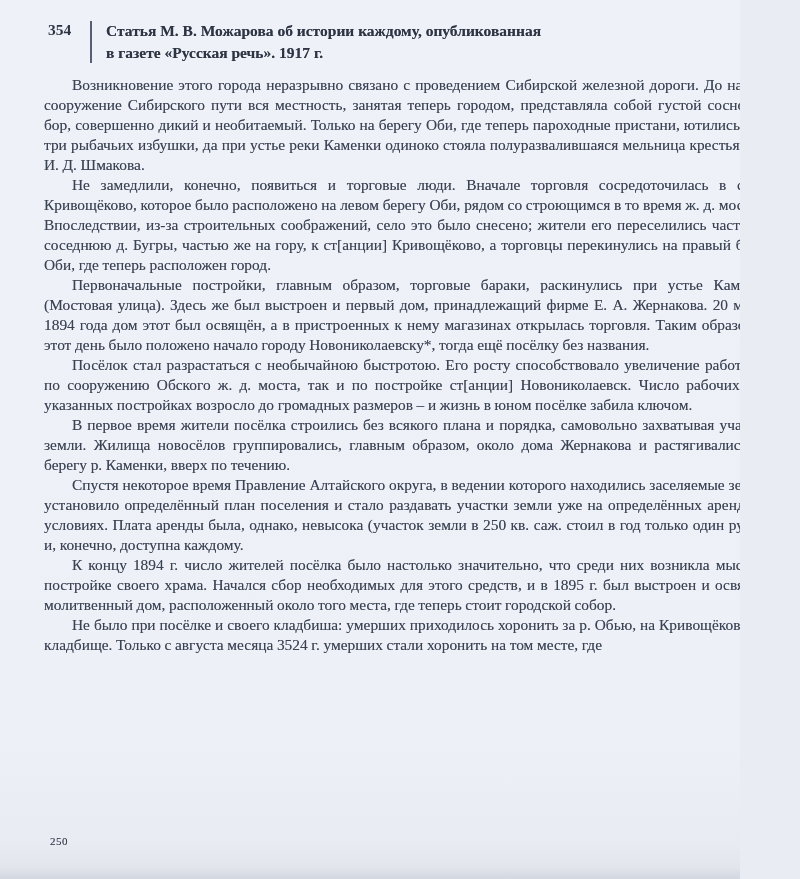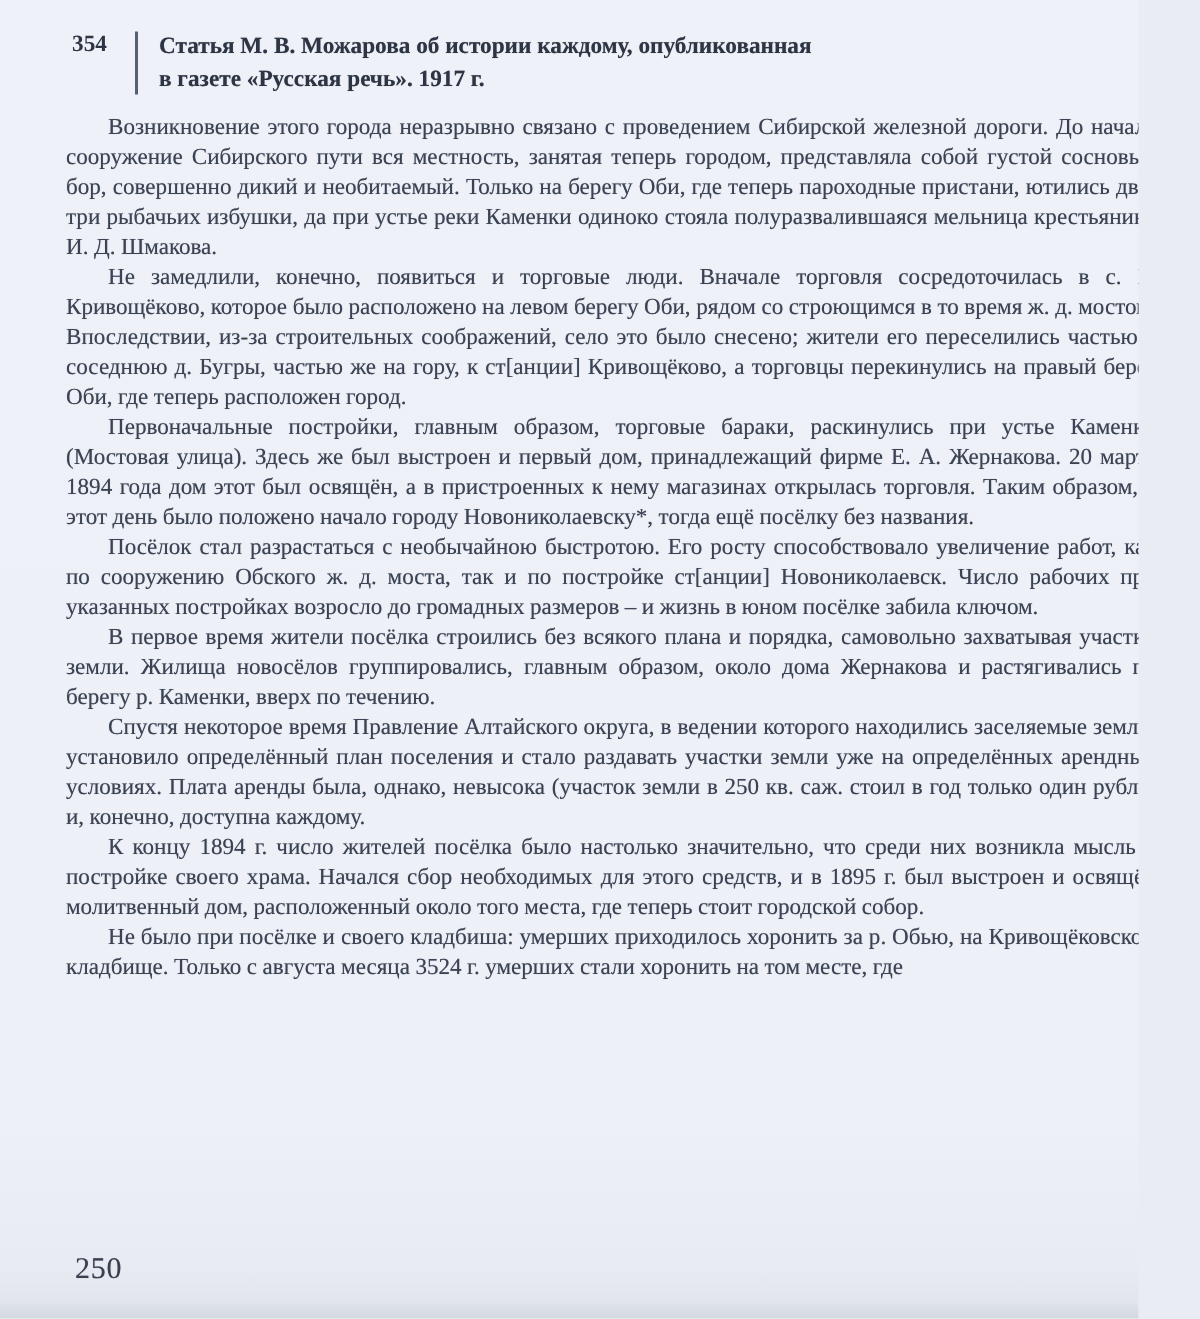--- a/index.html
+++ b/index.html
@@ -8,21 +8,20 @@
     background: #e9edf3;
   }
   .page {
     position: relative;
     width: 740px;
     height: 879px;
     background: linear-gradient(180deg, #eef1f7 0%, #edf0f6 85%, #e8ebf1 96%, #dfe3ea 100%);
     font-family: "Liberation Serif", "DejaVu Serif", serif;
     color: #3a4253;
     overflow: hidden;
-    padding-left: 19px;
   }
   .doc-header {
     position: absolute;
     top: 20px;
     left: 48px;
     right: 30px;
     display: flex;
     align-items: flex-start;
   }
   .doc-num {
@@ -61,21 +60,21 @@
     word-spacing: -0.2px;
   }
   .doc-body p {
     margin: 0;
     text-indent: 28px;
   }
   .page-footer {
     position: absolute;
     top: 835px;
     left: 50px;
-    font-size: 20px;
+    font-size: 11px;
     letter-spacing: 0.5px;
     color: #39404f;
     text-shadow: 0 0 0.5px rgba(57, 64, 79, 0.5);
   }
   .bottom-edge {
     position: absolute;
     left: 0;
     right: 0;
     bottom: 0;
     height: 12px;

